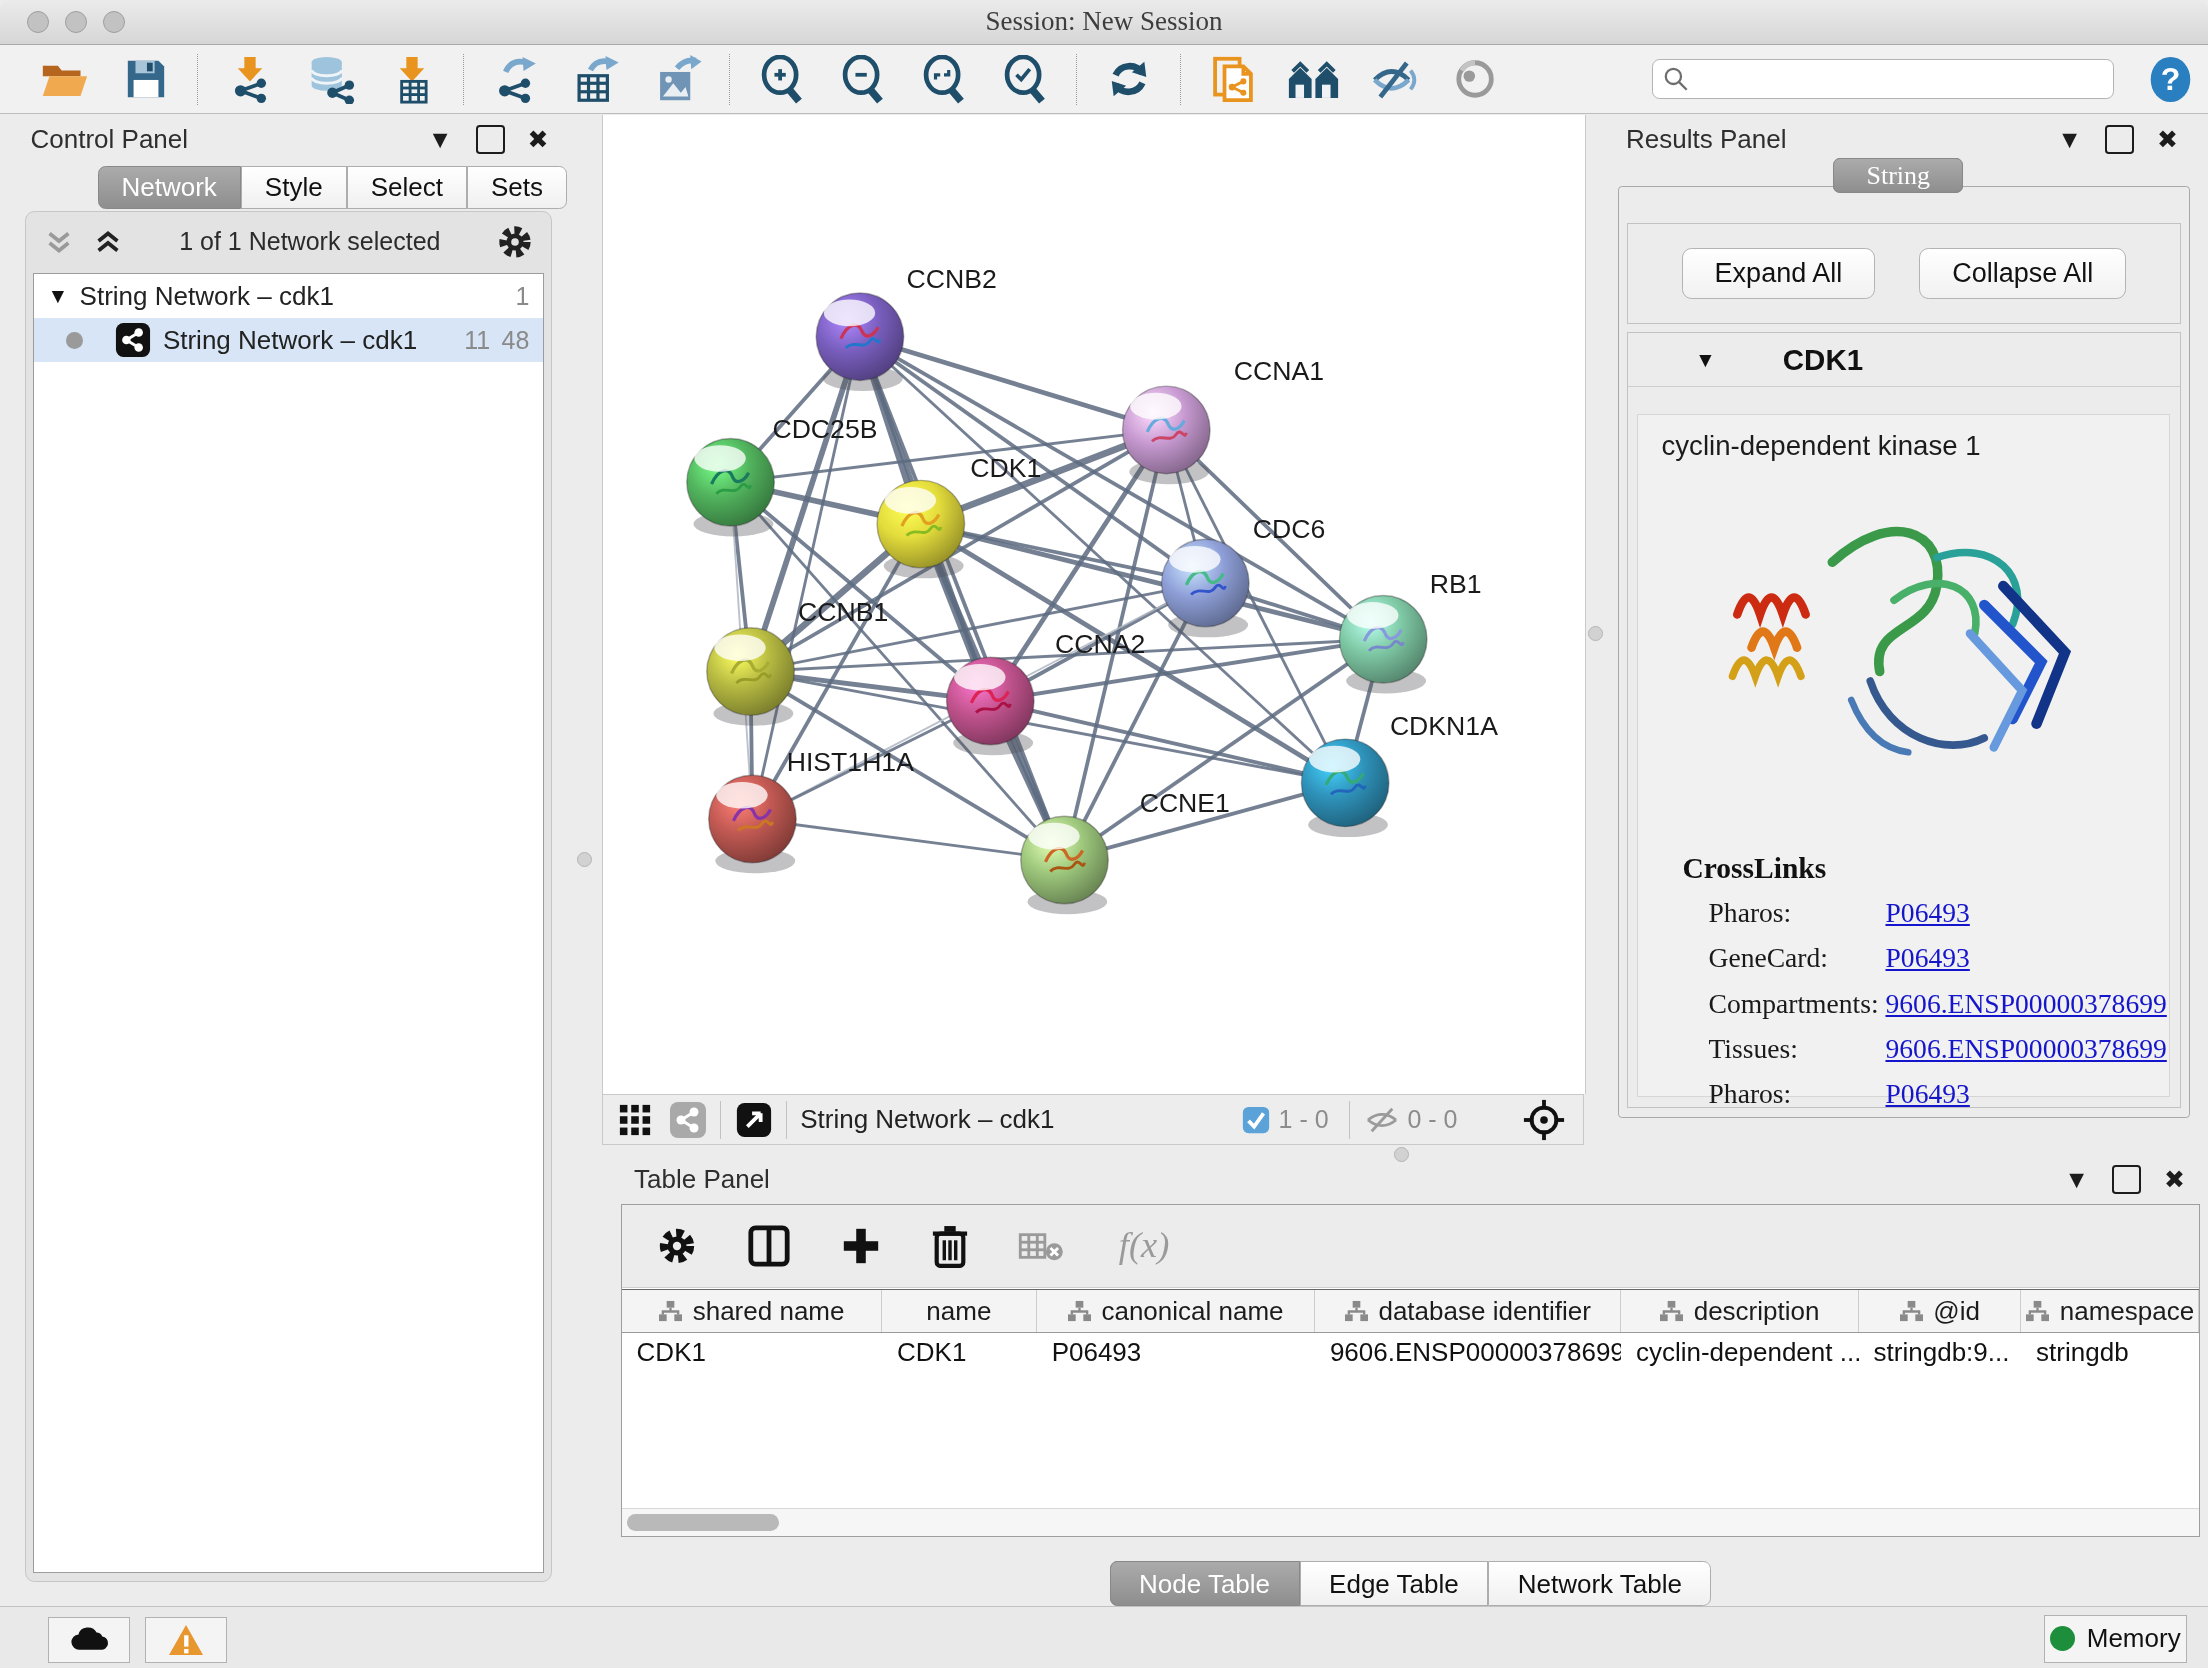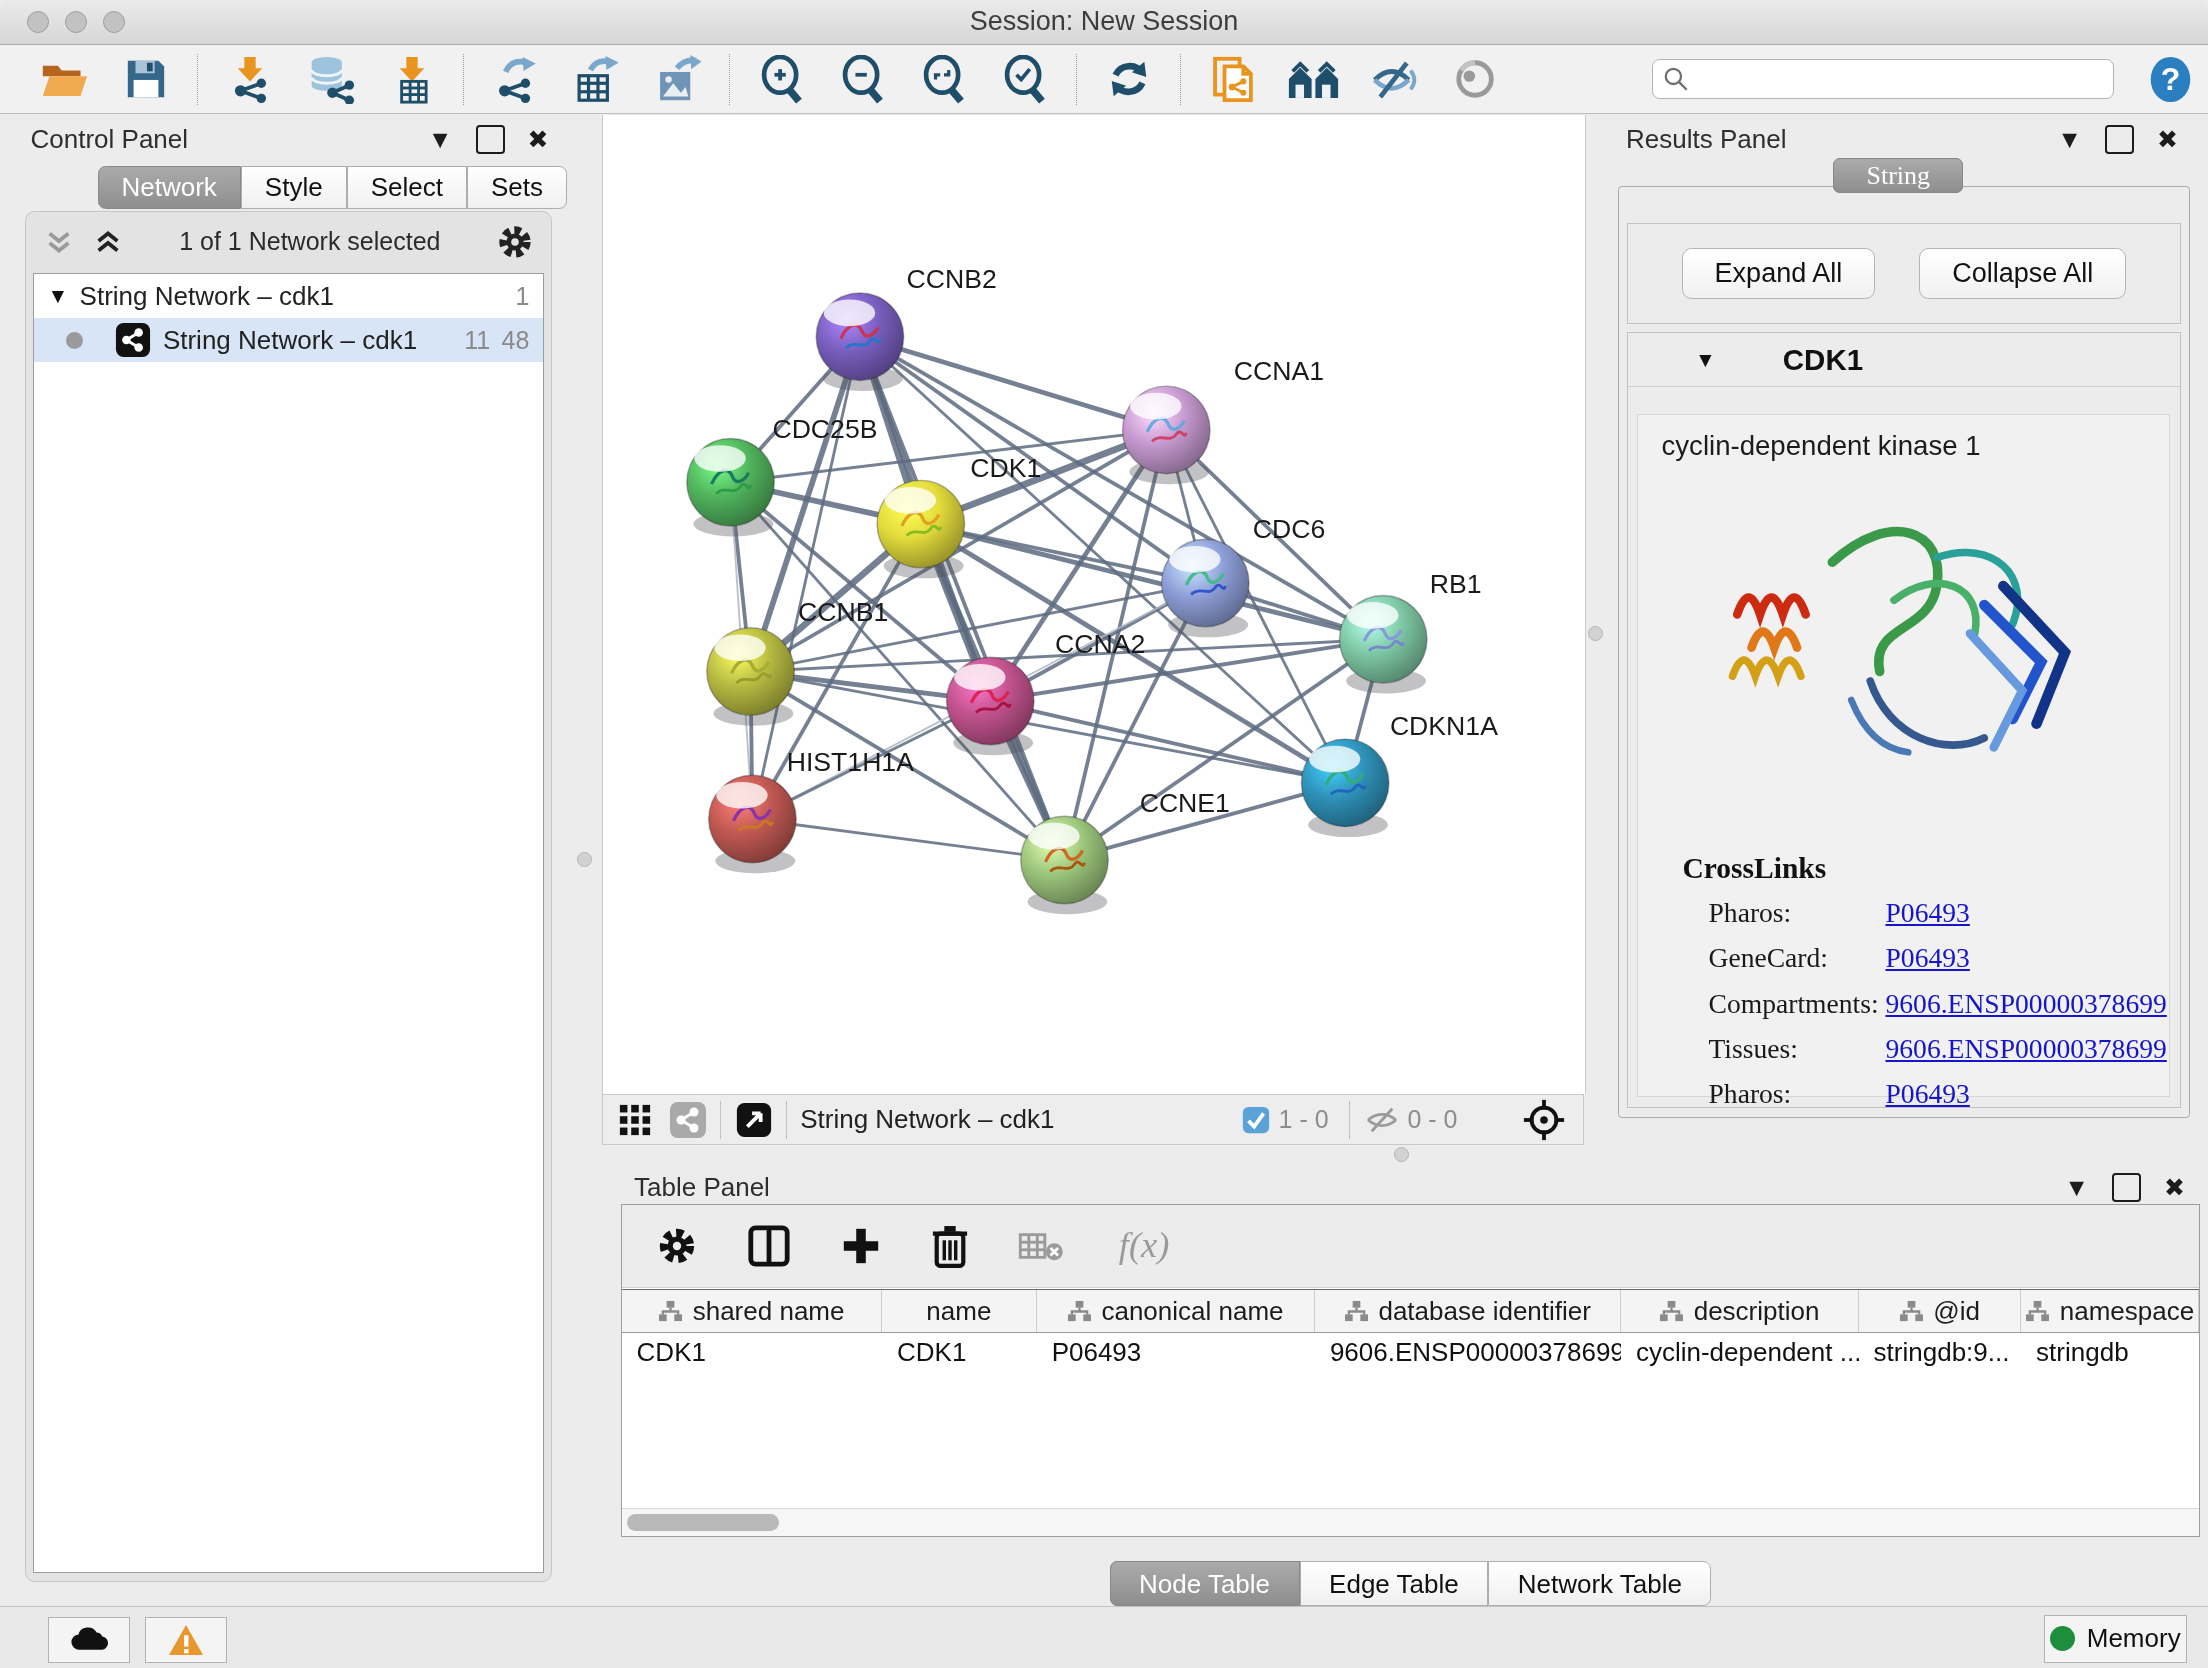--- a/index.html
+++ b/index.html
@@ -1,20 +1,20 @@
 <!DOCTYPE html>
 <html style="font-size:15px"><head>
 <meta charset="utf-8">
 <style>
   html,body{margin:0;padding:0;}
   body{width:2208px;height:1668px;position:relative;overflow:hidden;background:#ececec;
        font-family:"Liberation Sans",sans-serif;color:#222;}
   
   .titlebar{position:absolute;left:0;top:0;right:0;height:44px;
-    background:linear-gradient(#ebebeb,#d6d6d6);border-bottom:1px solid #a9a9a9;border-radius:9.5px 9.5px 0 0;}
+    background:linear-gradient(#ebebeb,#d6d6d6);border-bottom:1px solid #a9a9a9;border-radius:9.5px 9.5px 0 0;font-family:Liberation Serif, serif;}
   .traffic{position:absolute;left:27px;top:10.5px;display:flex;gap:16px;}
   .traffic span{width:22px;height:22px;border-radius:50%;background:#c2c2c2;border:1px solid #9e9e9e;box-sizing:border-box;}
   .window-title{text-align:center;line-height:42px;font-size:27px;color:#3d3d3d;}
   
   .toolbar{position:absolute;left:0;top:45px;right:0;height:69px;background:#f1f1f1;
     border-bottom:1px solid #bdbdbd;display:flex;align-items:center;padding:0 13.3px;box-sizing:border-box;}
   #toolbar-groups{display:flex;align-items:center;}
   .tb-group{display:flex;align-items:center;gap:32px;padding:0 27px;}
   .tb-sep{height:51px;border-left:1.9px dotted #9a9a9a;}
   .tb-btn{width:49px;height:49px;display:flex;align-items:center;justify-content:center;}
@@ -71,21 +71,21 @@
   .gene-head{height:53px;display:flex;align-items:center;gap:67px;padding-left:67px;border-bottom:1px solid #cfcfcf;}
   .gene-name{font-size:29.5px;font-weight:bold;color:#111;}
   .gene-body{position:absolute;left:9.5px;top:61px;right:9.5px;bottom:9.5px;background:#f1f1f1;border:1px solid #d6d6d6;margin-top:20px;}
   .gene-desc{font-size:27.6px;color:#1c1c1c;padding:15px 0 0 23px;}
   .xl-head{font-family:"Liberation Serif",serif;font-size:29.5px;font-weight:bold;color:#111;padding:0 0 5.7px 44px;}
   .xl-row{display:flex;font-family:"Liberation Serif",serif;font-size:27.6px;padding:6.7px 0 6.7px 70px;}
   .xl-label{width:177px;color:#1a1a1a;}
   .xl-link{color:#1515cc;text-decoration:underline;}
   
   .table-panel{position:absolute;left:613px;top:1158px;width:1595px;height:449px;}
-  .tp-header{display:flex;justify-content:space-between;align-items:center;padding:5.7px 23px 0 21px;margin-top:8px;}
+  .tp-header{display:flex;justify-content:space-between;align-items:center;padding:5.7px 23px 0 21px;}
   .tp-box{position:absolute;left:7.6px;top:46px;right:7.6px;height:331px;border:1.9px solid #9e9e9e;background:#fff;}
   .tp-toolrow{height:82px;background:#ececec;display:flex;align-items:center;gap:49px;padding-left:34px;
     border-bottom:1px solid #d0d0d0;}
   .tp-table{position:absolute;left:0;right:0;top:84px;bottom:27px;overflow:hidden;}
   .t-headrow{display:flex;height:42px;background:#f4f4f4;border-top:1.9px solid #666;border-bottom:1px solid #9a9a9a;}
   .t-h{display:flex;align-items:center;justify-content:center;gap:9.5px;font-size:26px;color:#1c1c1c;
     border-right:1px solid #cdcdcd;box-sizing:border-box;overflow:hidden;white-space:nowrap;}
   .t-row{display:flex;height:40px;background:#fff;}
   .t-c{font-size:26px;color:#111;padding:3.8px 0 0 15px;box-sizing:border-box;overflow:hidden;white-space:nowrap;}
   .tp-scroll{position:absolute;left:0;right:0;bottom:0;height:27px;background:#f6f6f6;border-top:1px solid #d8d8d8;}

